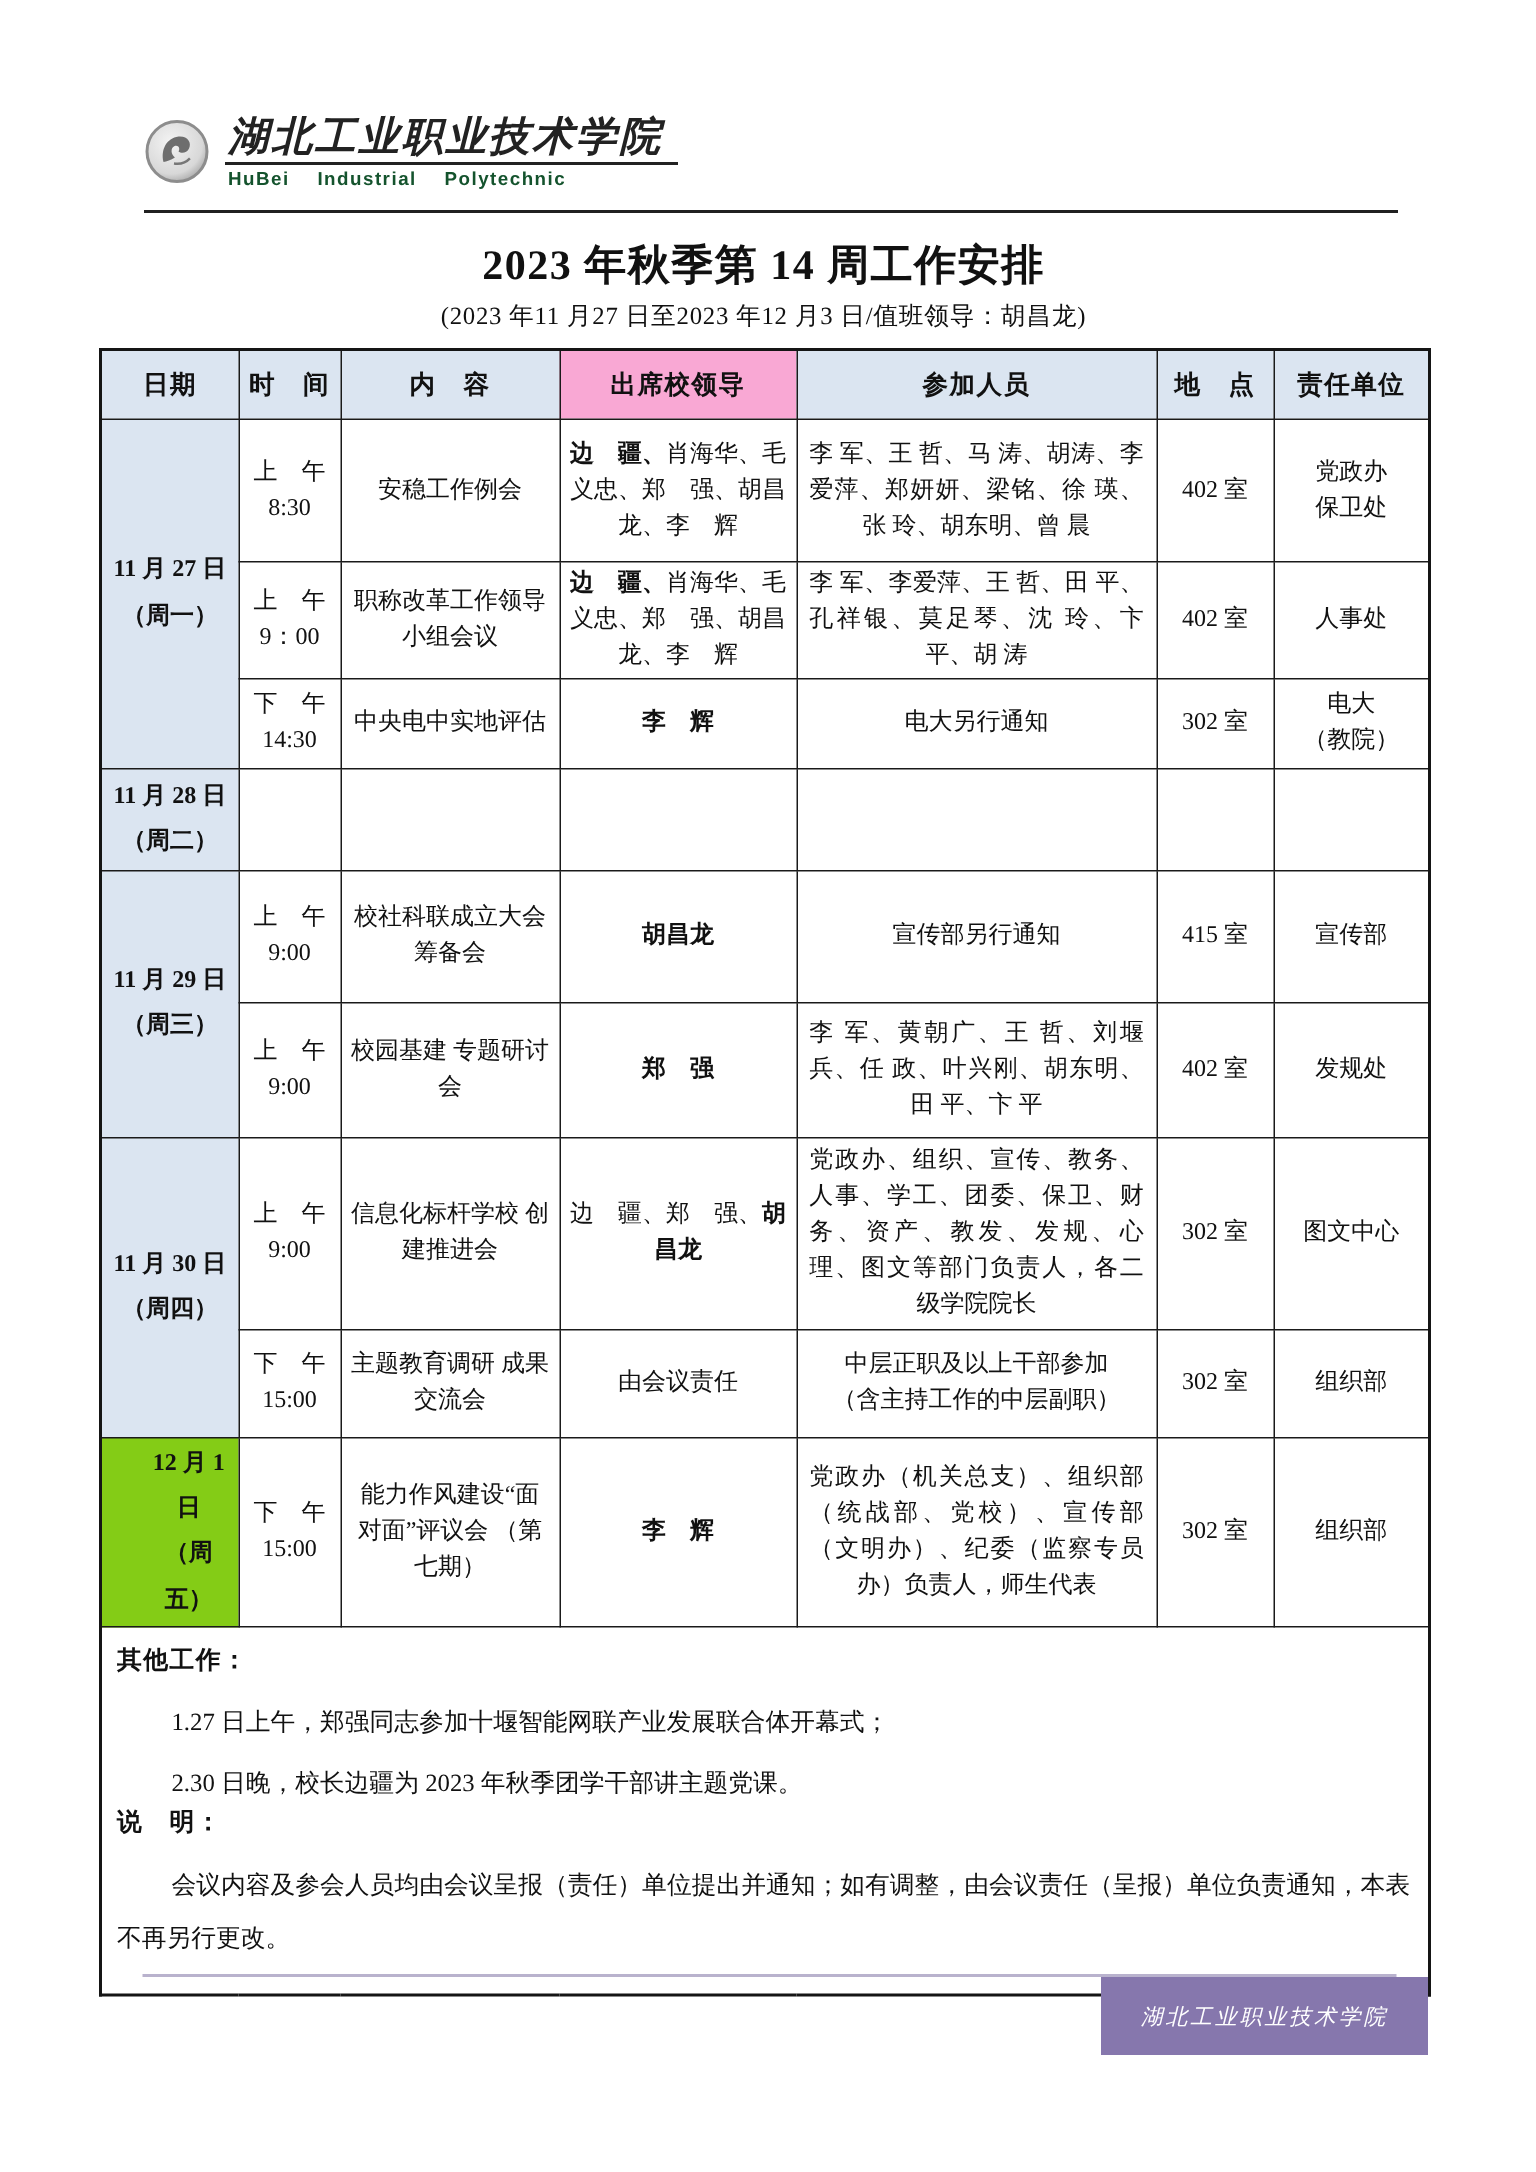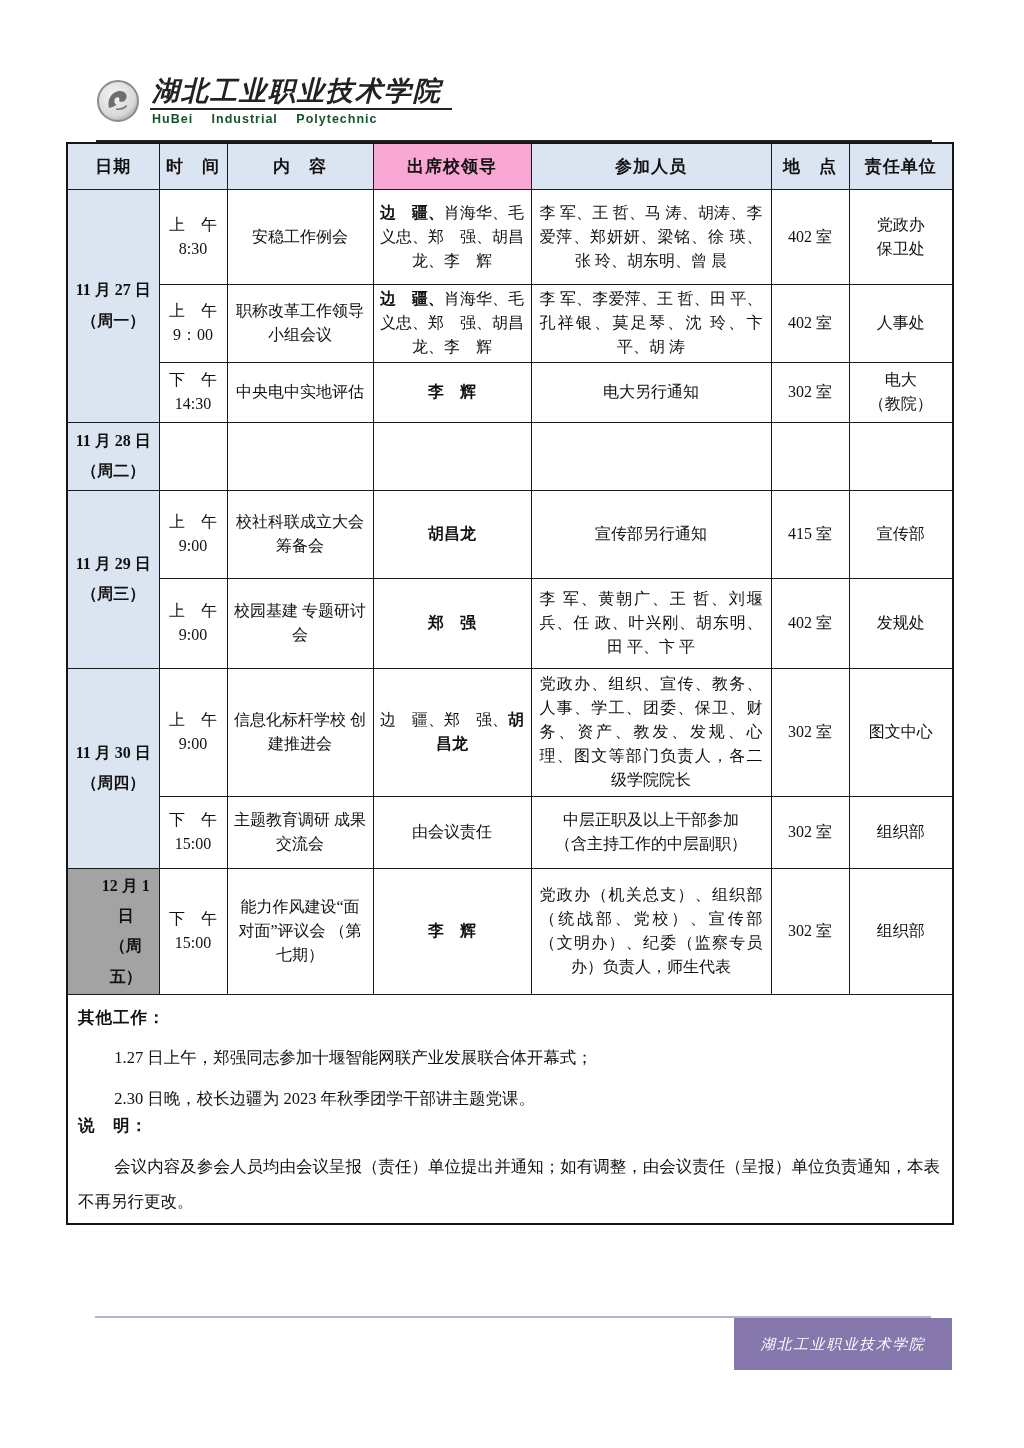--- a/index.html
+++ b/index.html
@@ -44,21 +44,21 @@
   td.c-date  { font-weight:bold; white-space:pre-line; font-size:16px; line-height:1.9; }
   td.c-time  { white-space:pre-line; }
   td.c-content { padding:2px 6px; }
   td.c-leaders { padding:2px 6px; }
   td.c-leaders b { font-weight:bold; }
   td.c-part { padding:2px 8px; text-align:justify; text-align-last:center; white-space:pre-line; }
   td.c-loc  { }
   td.c-unit { white-space:pre-line; }
 
   
-  td.notes { text-align:left; vertical-align:top; padding:8px 12px 4px 10px; height:205px; }
+  td.notes { text-align:left; vertical-align:top; padding:8px 12px 20px 10px; height:205px; }
   .notes-h {
     font-family:"Liberation Sans","DejaVu Sans",sans-serif;
     font-weight:bold; font-size:16.5px; margin:2px 0 0; letter-spacing:1px;
   }
   .notes-item { margin:16px 0 0; font-size:16.5px; text-indent:2.2em; }
   .notes-body { margin:12px 0 0; font-size:16.5px; text-indent:2.2em; text-align:justify; line-height:2.1; }
 
   
   .footer { position:absolute; left:66px; top:1316px; width:886px; height:60px; }
   .footer-rule { position:absolute; left:29px; top:0; width:836px; height:2px; background:#b9b2cd; }
@@ -88,20 +88,22 @@
       <path d="M20 30 C24 30.6 28 29.4 30.6 26.6" stroke="#777" stroke-width="1.6" fill="none"></path>
     </svg>
     <div class="logo-text">
       <div class="logo-cn">湖北工业职业技术学院</div>
       <div class="logo-en">HuBei Industrial Polytechnic</div>
     </div>
   </div>
 
   <div class="top-rule"></div>
 
+  <h1 class="title">2023 年秋季第 14 周工作安排</h1>
+  <div class="subtitle">(2023 年11 月27 日至2023 年12 月3 日/值班领导：胡昌龙)</div>
 
   <table class="sched">
     <colgroup>
       <col style="width:92px">
         <col style="width:68px">
         <col style="width:146px">
       <col style="width:158px">
         <col style="width:240px">
         <col style="width:78px">
         <col style="width:104px">
@@ -198,21 +200,21 @@
 15:00</td>
           <td class="c-content">主题教育调研
 成果交流会</td>
           <td class="c-leaders"><span>由会议责任</span></td>
           <td class="c-part">中层正职及以上干部参加
 （含主持工作的中层副职）</td>
           <td class="c-loc">302 室</td>
           <td class="c-unit">组织部</td>
         </tr>
         <tr style="height: 108px;">
-          <td class="c-date" rowspan="1" style="background: #a3a3a3; padding-left: 29px;">12 月 1 日
+          <td class="c-date" rowspan="1" style="background: #84cc16; padding-left: 29px;">12 月 1 日
 （周五）</td>
           <td class="c-time">下　午
 15:00</td>
           <td class="c-content">能力作风建设“面对面”评议会
 （第七期）</td>
           <td class="c-leaders"><b>李　辉</b></td>
           <td class="c-part">党政办（机关总支）、组织部（统战部、党校）、宣传部（文明办）、纪委（监察专员办）负责人，师生代表</td>
           <td class="c-loc">302 室</td>
           <td class="c-unit">组织部</td>
         </tr>

